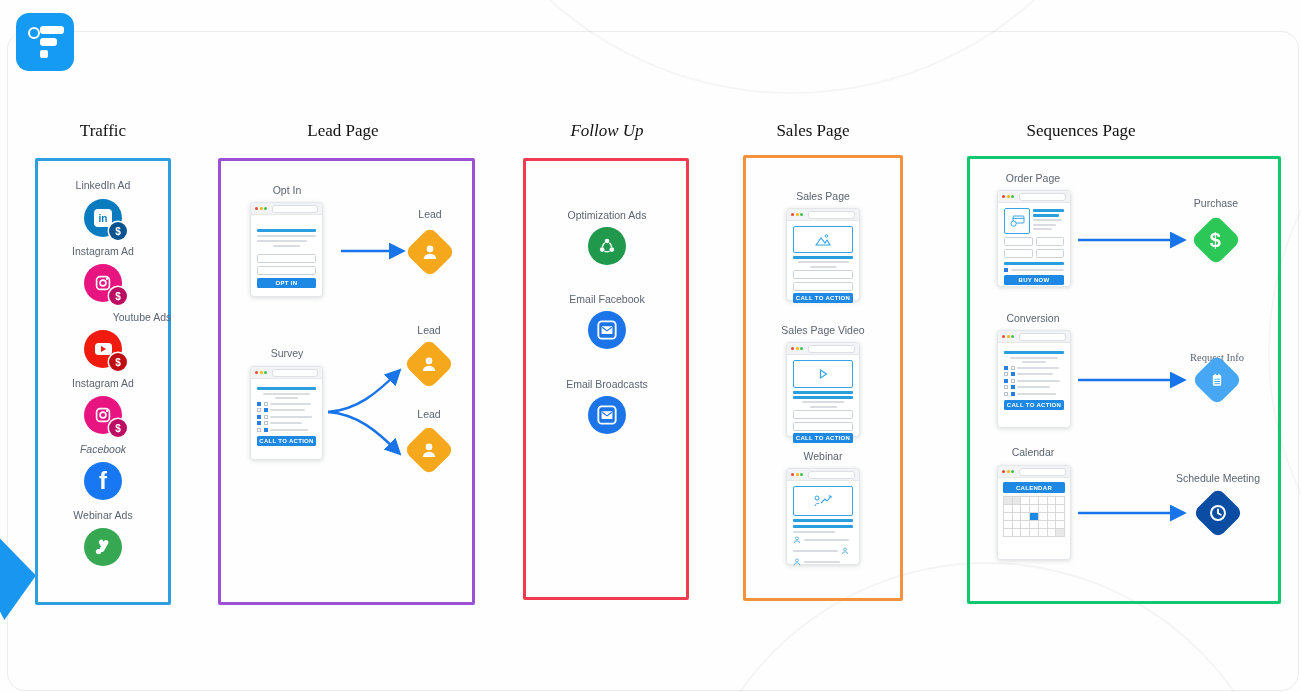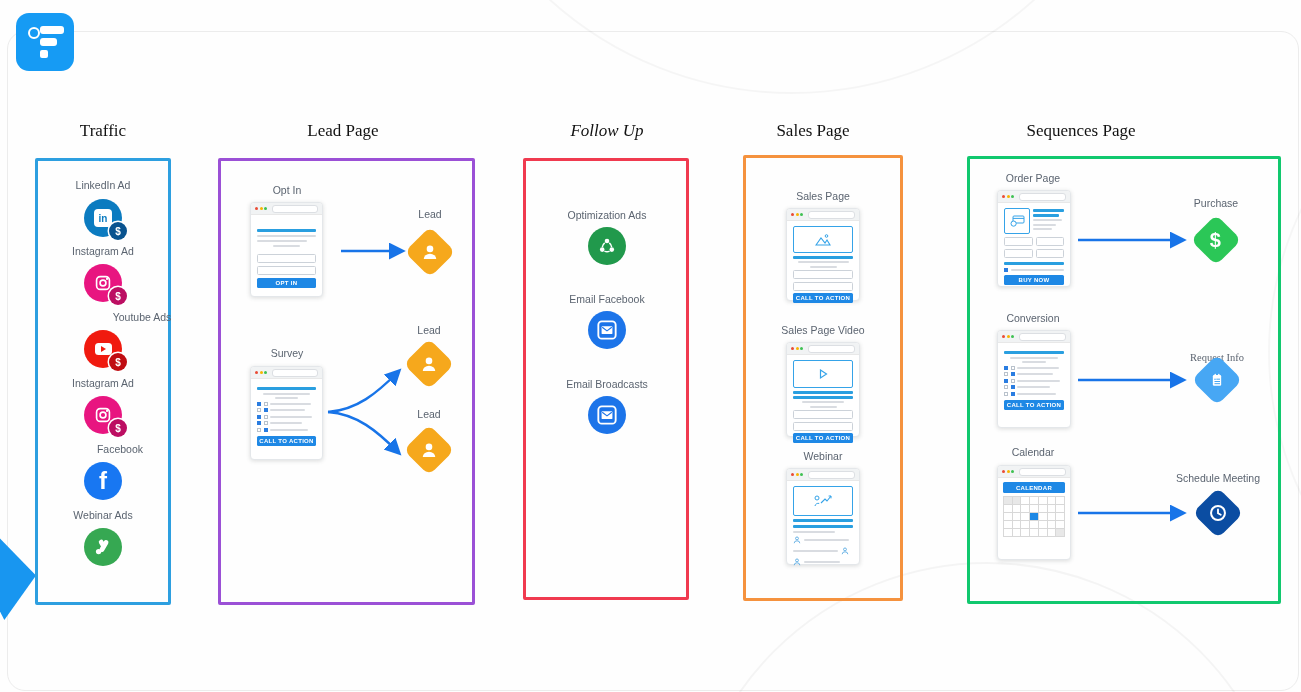--- a/index.html
+++ b/index.html
@@ -141,21 +141,21 @@
   <div class="nlabel" style="left:103px;top:377px;">Instagram Ad</div>
   <div class="cir" style="left:103px;top:396px;background:#E81580;">
     <svg width="22" height="22" viewBox="0 0 24 24">
       <rect x="5" y="5" width="14" height="14" rx="4" fill="none" stroke="#fff" stroke-width="1.8"></rect>
       <circle cx="12" cy="12" r="3.2" fill="none" stroke="#fff" stroke-width="1.8"></circle>
       <circle cx="16.4" cy="7.6" r="1.2" fill="#fff"></circle>
     </svg>
     <span class="badge" style="background:#BC0E62;">$</span>
   </div>
 
-  <div class="nlabel" style="left:120px;top:443px;">Facebook</div>
+  <div class="nlabel" style="left:103px;top:443px;font-style:italic;">Facebook</div>
   <div class="cir" style="left:103px;top:462px;background:#1877F2;">
     <span class="fb-f">f</span>
   </div>
 
   <div class="nlabel" style="left:103px;top:509px;">Webinar Ads</div>
   <div class="cir" style="left:103px;top:528px;background:#36A852;">
     <svg width="24" height="24" viewBox="0 0 24 24">
       <rect x="10.6" y="4.5" width="4.8" height="13" rx="2.4" fill="#fff" transform="rotate(30 13 11)"></rect>
       <rect x="8.6" y="4.5" width="4.8" height="8" rx="2.4" fill="#fff" transform="rotate(-30 11 8.5)"></rect>
       <circle cx="7.6" cy="16.6" r="2.7" fill="#fff"></circle>

